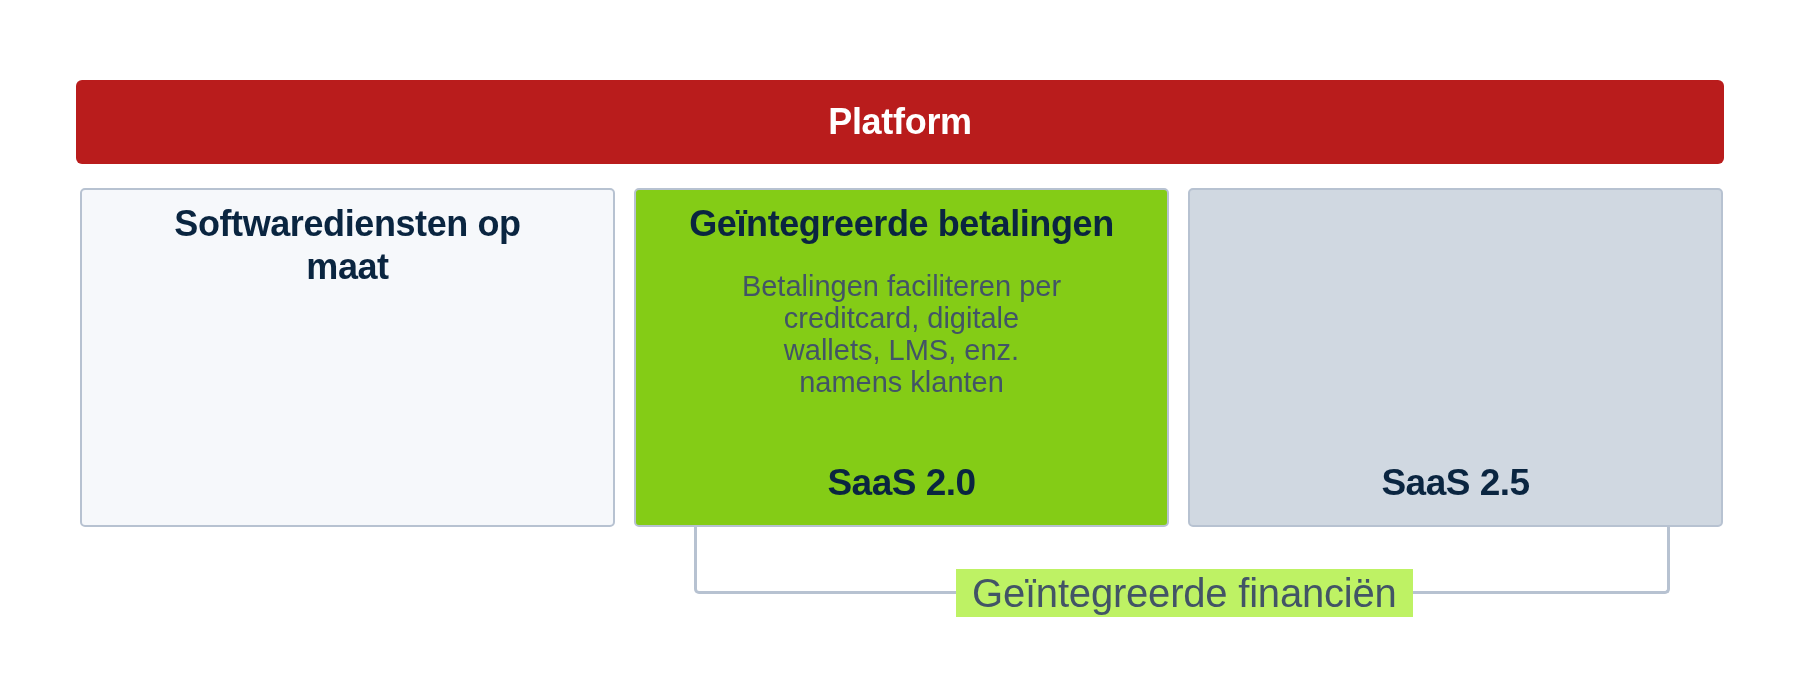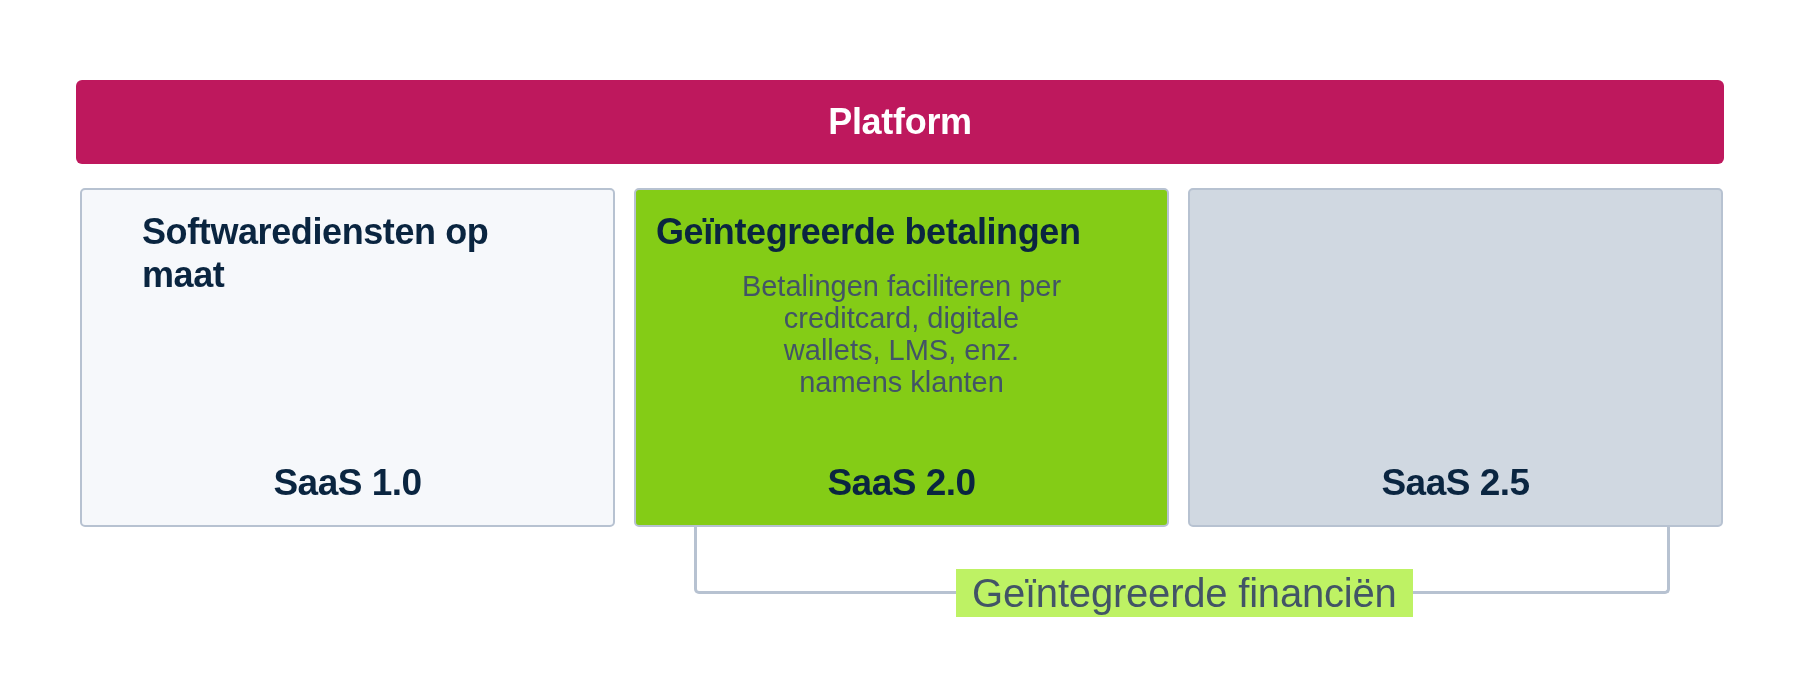--- a/index.html
+++ b/index.html
@@ -2,36 +2,36 @@
 <html><head>
   <meta charset="utf-8">
   <style>
     html, body { margin: 0; padding: 0; }
     body {
       width: 1800px; height: 688px; background: #ffffff; position: relative; overflow: hidden;
       font-family: "Liberation Sans", "DejaVu Sans", sans-serif;
     }
     .banner {
       position: absolute; left: 76px; top: 80px; width: 1648px; height: 84px;
-      background: #be185d; border-radius: 6px;
+      background: #b91c1c; border-radius: 6px;
       display: flex; align-items: center; justify-content: center;
     }
     .banner-title {
       color: #ffffff; font-weight: 700; font-size: 36px; letter-spacing: -0.3px;
     }
     .card {
       position: absolute; top: 188px; width: 531px; height: 335px;
       border: 2px solid #b7c2d1; border-radius: 5px; box-sizing: content-box;
     }
     .card-1 { left: 80px; background: #f6f8fb; }
     .card-2 { left: 634px; background: #84cc16; }
     .card-3 { left: 1188px; background: #d0d8e1; }
     .card-title {
-      position: absolute; left: 20px; right: 20px; top: 20px;
-      text-align: left; color: #0a2540; font-weight: 700;
+      position: absolute; left: 20px; right: 20px; top: 12px;
+      text-align: center; color: #0a2540; font-weight: 700;
       font-size: 36px; line-height: 43px; letter-spacing: -0.4px;
     }
     .card-desc {
       position: absolute; left: 30px; right: 30px;
       text-align: center; color: #425466; font-size: 29px; line-height: 32px;
     }
     .card-2 .card-desc { top: 80px; }
     .card-3 .card-desc { top: 118px; }
     .card-label {
       position: absolute; left: 0; right: 0; top: 272px;
@@ -53,21 +53,20 @@
 <body>
 
 <div class="banner">
   <span class="banner-title">Platform</span>
 </div>
 
 <div class="card card-1">
   <div class="card-title" style="left:60px;right:60px;">
     <span>Softwarediensten op maat</span>
   </div>
-  <div class="card-label">SaaS 1.0</div>
 </div>
 
 <div class="card card-2">
   <div class="card-title">Geïntegreerde betalingen</div>
   <div class="card-desc" style="left:105px;right:105px;">Betalingen faciliteren per creditcard, digitale wallets, LMS, enz. namens klanten</div>
   <div class="card-label">SaaS 2.0</div>
 </div>
 
 <div class="card card-3">
   <div class="card-label">SaaS 2.5</div>

